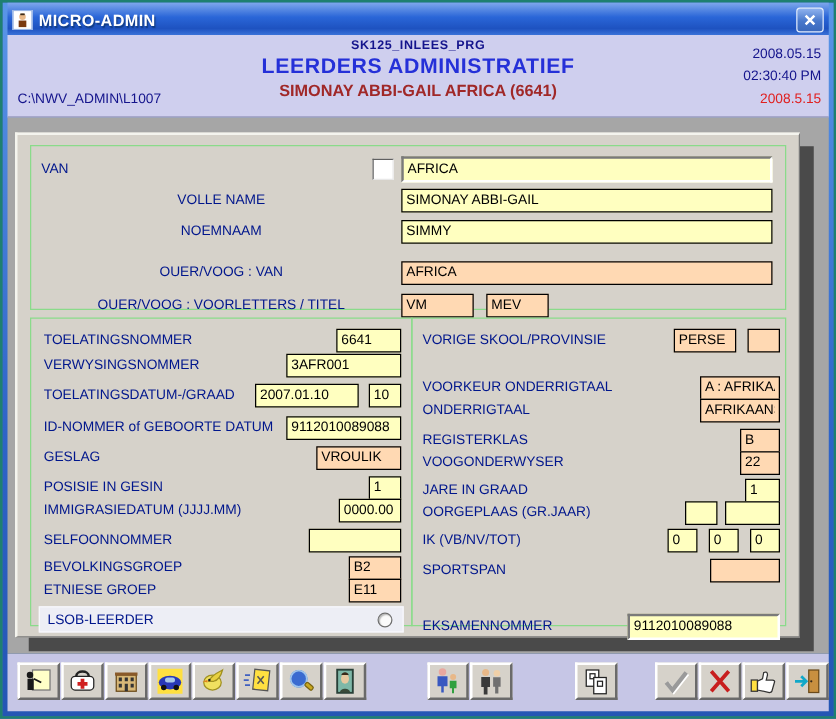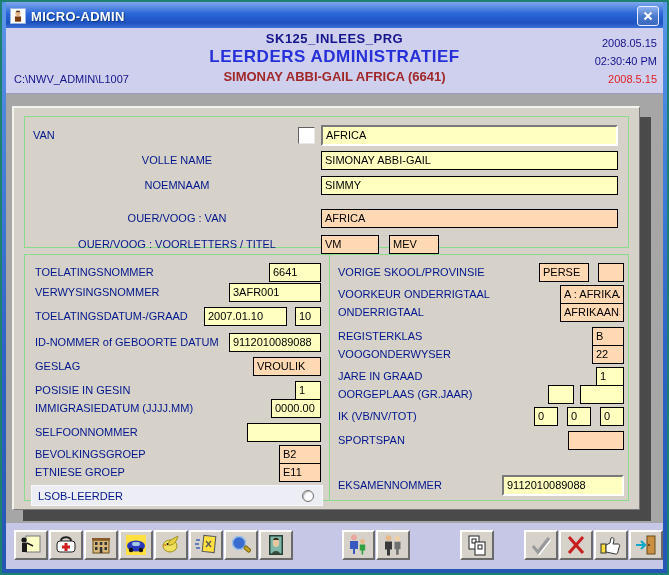--- a/index.html
+++ b/index.html
@@ -11,21 +11,21 @@
   .titlebar { height:26px; display:flex; align-items:center; gap:5px; padding:2px 4px 0 4px;
               background:linear-gradient(180deg,#7FA8EC 0%,#2A66D8 45%,#1E52C0 80%,#3A72D8 100%); }
   .titlebar .app-ico { width:16px; height:16px; flex:0 0 auto; border:1px solid #9AB6E6; background:#fff; }
   .titlebar .ttl { color:#fff; font-weight:bold; font-size:13px; text-shadow:1px 1px 1px #103A80; letter-spacing:.3px; }
   .btn-close { margin-left:auto; width:22px; height:20px; border-radius:3px; border:1px solid #E8F0FC;
                background:linear-gradient(180deg,#8FB2EE 0%,#4878CC 55%,#3A68BC 100%);
                display:flex; align-items:center; justify-content:center; cursor:pointer; }
   
   .header { position:relative; height:66px; background:#CFCFEE; border-bottom:1px solid #9A9AC0; }
   .hdr-center { position:absolute; left:0; right:0; top:3px; text-align:center; }
-  .hdr-prog  { font-size:13px; font-weight:bold; color:#14148C; letter-spacing:.5px; }
+  .hdr-prog  { font-size:10px; font-weight:bold; color:#14148C; letter-spacing:.5px; }
   .hdr-title { font-size:17px; font-weight:bold; color:#2530D8; letter-spacing:.5px; margin-top:1px; }
   .hdr-name  { font-size:13px; font-weight:bold; color:#A02828; margin-top:2px; }
   .hdr-path  { position:absolute; left:8px; bottom:8px; font-size:11px; color:#14148C; }
   .hdr-dates { position:absolute; right:6px; top:6px; text-align:right; font-size:11px; color:#14148C; line-height:18px; }
   .hdr-dates .red { color:#E02020; }
   
   .content { position:relative; height:429px; background:#A6A6A6; }
   .panel { position:absolute; left:6px; top:12px; width:628px; height:404px; background:#D6D2CA;
            border-top:2px solid #F4F4EE; border-left:2px solid #F4F4EE;
            border-right:1px solid #7A7A7A; border-bottom:1px solid #7A7A7A;
@@ -171,21 +171,21 @@
             <span class="radio"></span>
           </div>
         </div>
 
         <div class="group group-right">
           <div class="rrow" style="margin-top:8px;">
             <span class="lbl">VORIGE SKOOL/PROVINSIE</span>
             <input class="inp peach" style="width: 50px;" value="PERSE">
             <input class="inp peach gap9" style="width: 26px;" value="">
           </div>
-          <div class="rrow" style="margin-top:4px;">
+          <div class="rrow" style="margin-top:20px;">
             <span class="lbl">VOORKEUR ONDERRIGTAAL</span>
             <input class="inp peach" style="width: 64px;" value="A : AFRIKAA">
           </div>
           <div class="rrow">
             <span class="lbl">ONDERRIGTAAL</span>
             <input class="inp peach" style="width: 64px;" value="AFRIKAANS">
           </div>
           <div class="rrow" style="margin-top:6px;">
             <span class="lbl">REGISTERKLAS</span>
             <input class="inp peach" style="width: 32px;" value="B">

